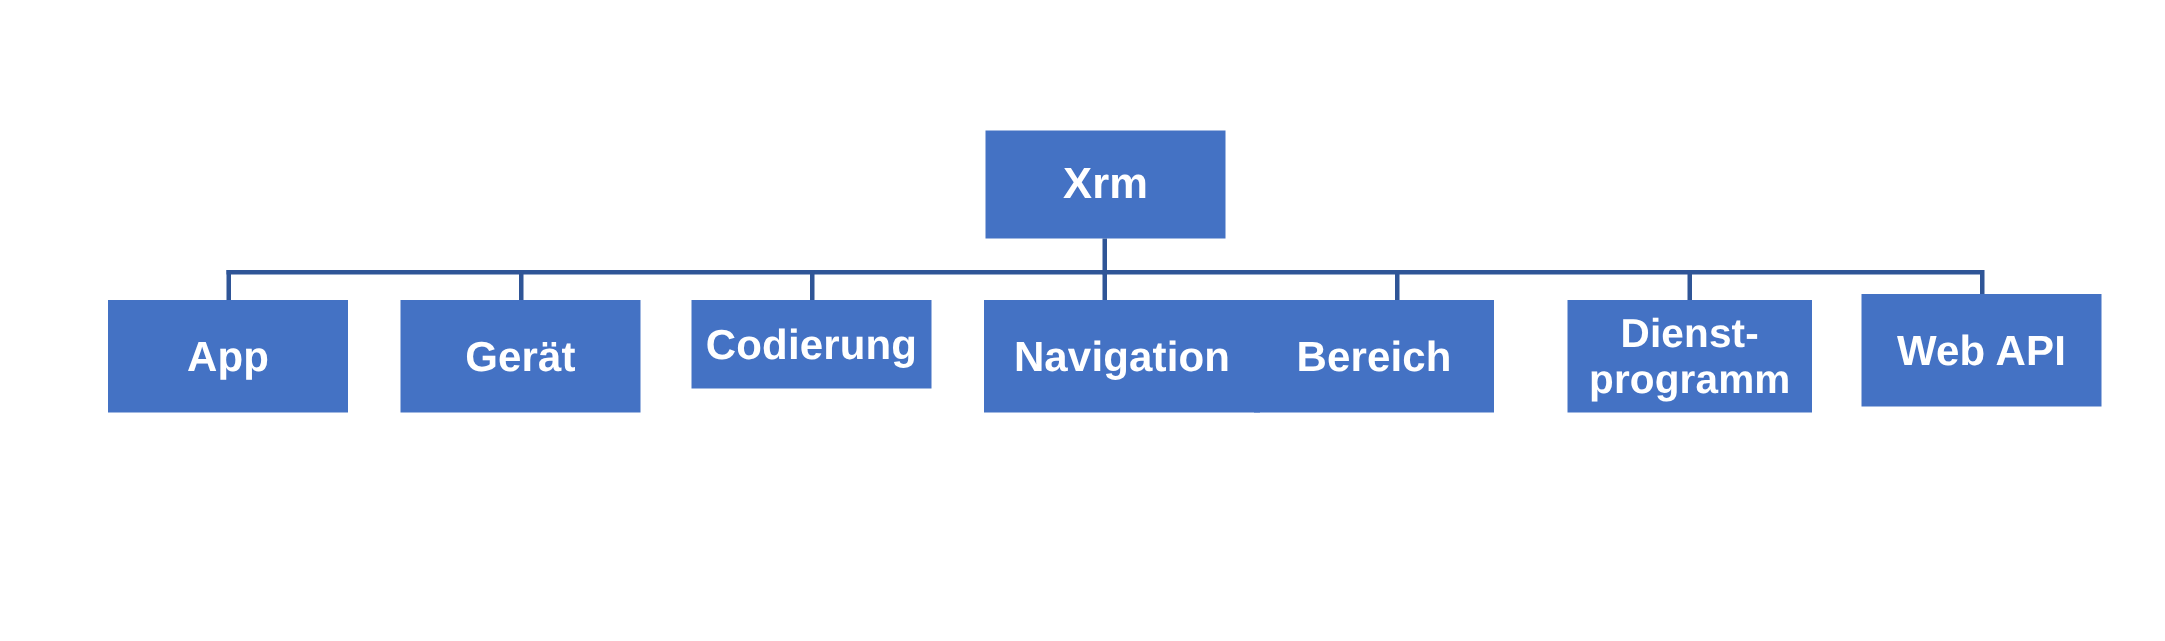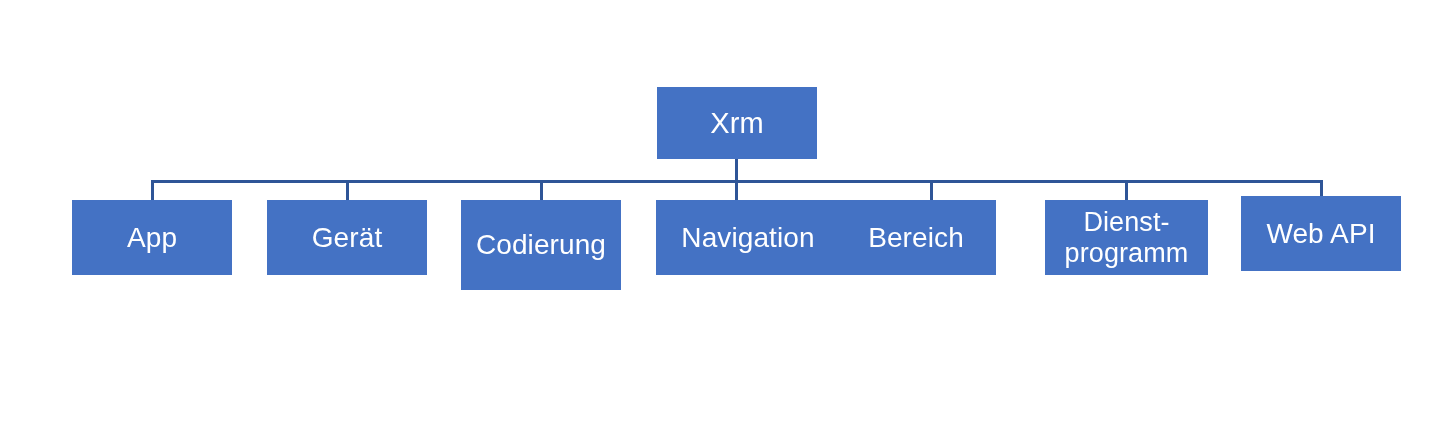--- a/index.html
+++ b/index.html
@@ -19,21 +19,21 @@
   }
   .node-box {
     position: absolute;
     box-sizing: border-box;
     background: #4472C4;
     color: #ffffff;
     display: flex;
     align-items: center;
     justify-content: center;
     text-align: center;
-    font-weight: 400;
+    font-weight: 700;
     line-height: 1.12;
     letter-spacing: 0.1px;
     -webkit-font-smoothing: antialiased;
   }
   .node-label {
     display: block;
     padding: 0 6px;
     white-space: pre-line;
   }
   
@@ -87,21 +87,21 @@
       <div class="connector connector-v" style="left: 1320px; top: 180px; height: 20px; background: rgb(47, 85, 151);"></div>
     </div>
 
   <div id="child-nodes">
       <div class="node-box node-child" style="left: 72px; top: 200px; width: 160px; height: 75px; background: rgb(68, 114, 196); color: rgb(255, 255, 255);">
         <span class="node-label">App</span>
       </div>
       <div class="node-box node-child" style="left: 267px; top: 200px; width: 160px; height: 75px; background: rgb(68, 114, 196); color: rgb(255, 255, 255);">
         <span class="node-label">Gerät</span>
       </div>
-      <div class="node-box node-child" style="left: 461px; top: 200px; width: 160px; height: 90px; background: rgb(68, 114, 196); color: rgb(255, 255, 255);">
+      <div class="node-box node-child" style="left: 461px; top: 200px; width: 160px; height: 59px; background: rgb(68, 114, 196); color: rgb(255, 255, 255);">
         <span class="node-label">Codierung</span>
       </div>
       <div class="node-box node-child" style="left: 656px; top: 200px; width: 184px; height: 75px; background: rgb(68, 114, 196); color: rgb(255, 255, 255);">
         <span class="node-label">Navigation</span>
       </div>
       <div class="node-box node-child" style="left: 836px; top: 200px; width: 160px; height: 75px; background: rgb(68, 114, 196); color: rgb(255, 255, 255);">
         <span class="node-label">Bereich</span>
       </div>
       <div class="node-box node-child two-line" style="left: 1045px; top: 200px; width: 163px; height: 75px; background: rgb(68, 114, 196); color: rgb(255, 255, 255);">
         <span class="node-label">Dienst-

